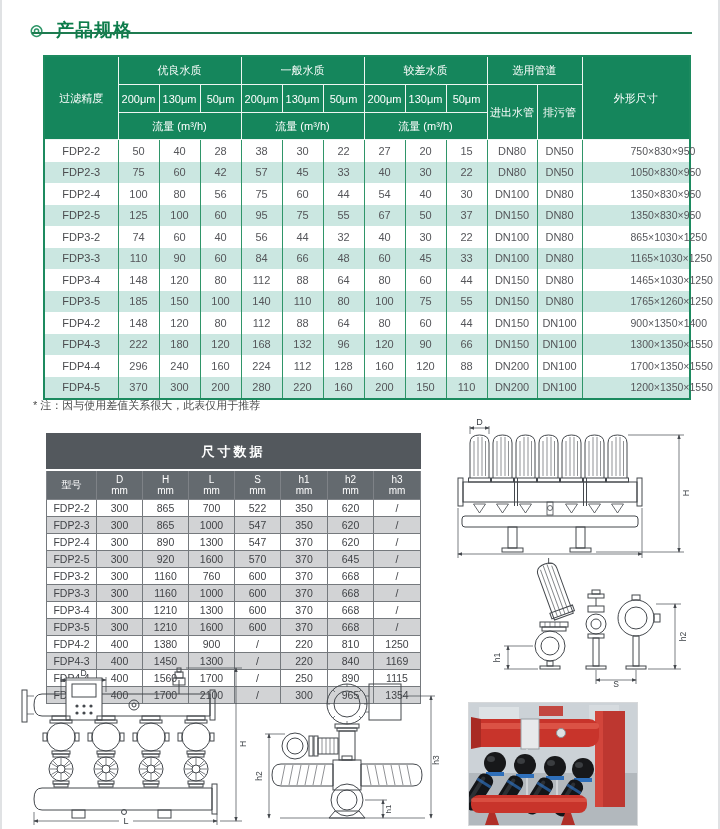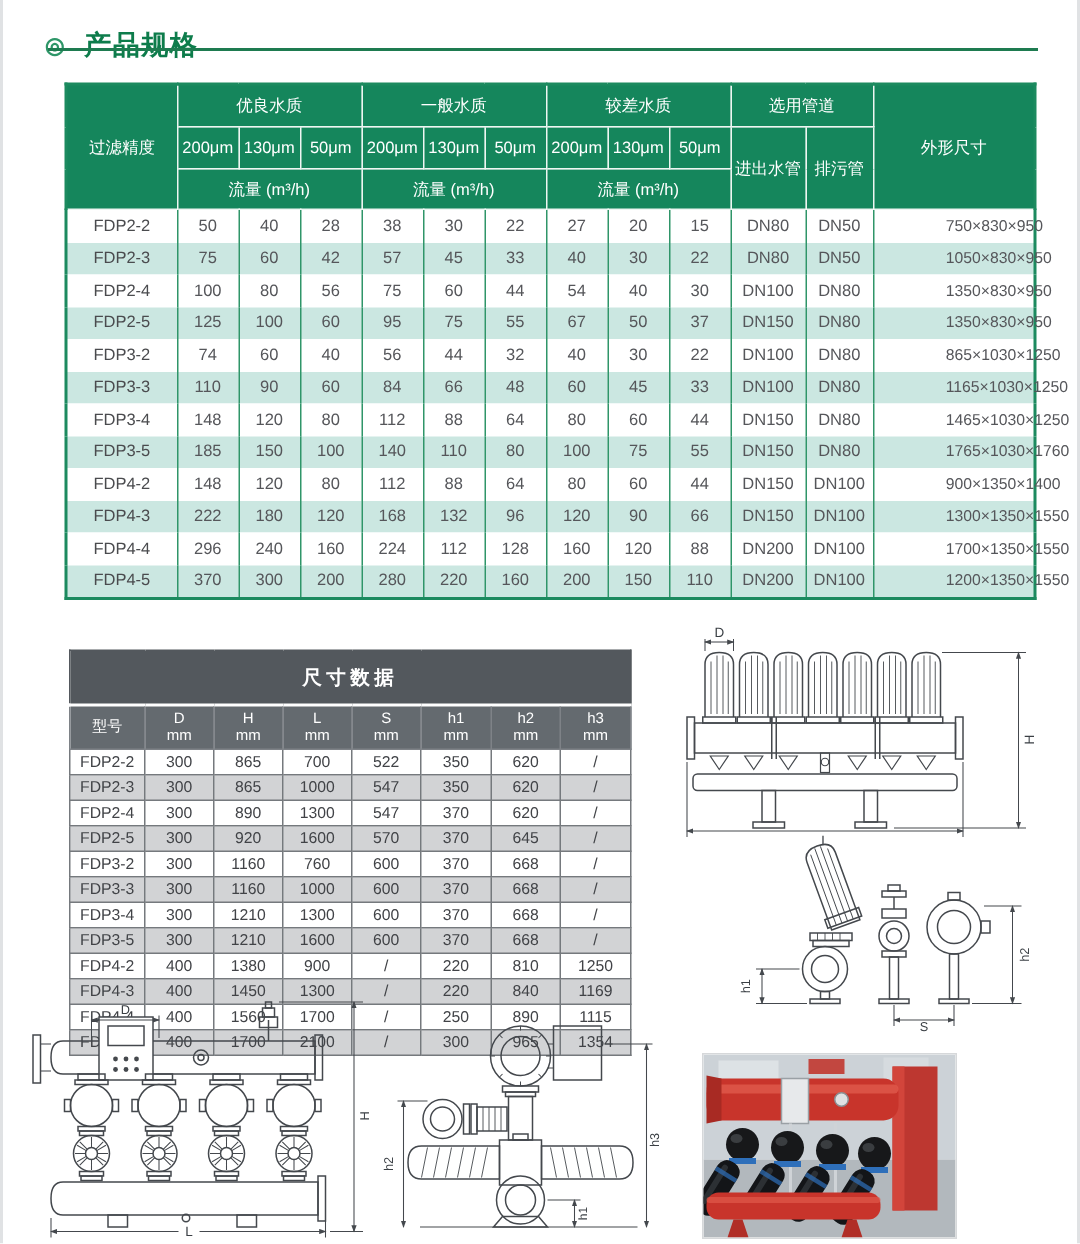--- a/index.html
+++ b/index.html
@@ -214,21 +214,21 @@
           <td>150</td>
           <td>100</td>
           <td>140</td>
           <td>110</td>
           <td>80</td>
           <td>100</td>
           <td>75</td>
           <td>55</td>
           <td>DN150</td>
           <td>DN80</td>
-          <td>1765×1030×1760</td>
+          <td>1765×1260×1250</td>
         </tr>
         <tr>
           <td>FDP4-2</td>
           <td>148</td>
           <td>120</td>
           <td>80</td>
           <td>112</td>
           <td>88</td>
           <td>64</td>
           <td>80</td>
@@ -279,20 +279,21 @@
           <td>200</td>
           <td>150</td>
           <td>110</td>
           <td>DN200</td>
           <td>DN100</td>
           <td>1200×1350×1550</td>
         </tr>
       </tbody>
   </table>
 
+  <p class="note">* 注：因与使用差值关系很大，此表仅用于推荐</p>
 
   <table class="dim">
     <colgroup>
       <col style="width:50px">
         <col style="width:46px">
         <col style="width:46px">
         <col style="width:46px">
       <col style="width:46px">
         <col style="width:47px">
         <col style="width:46px">

